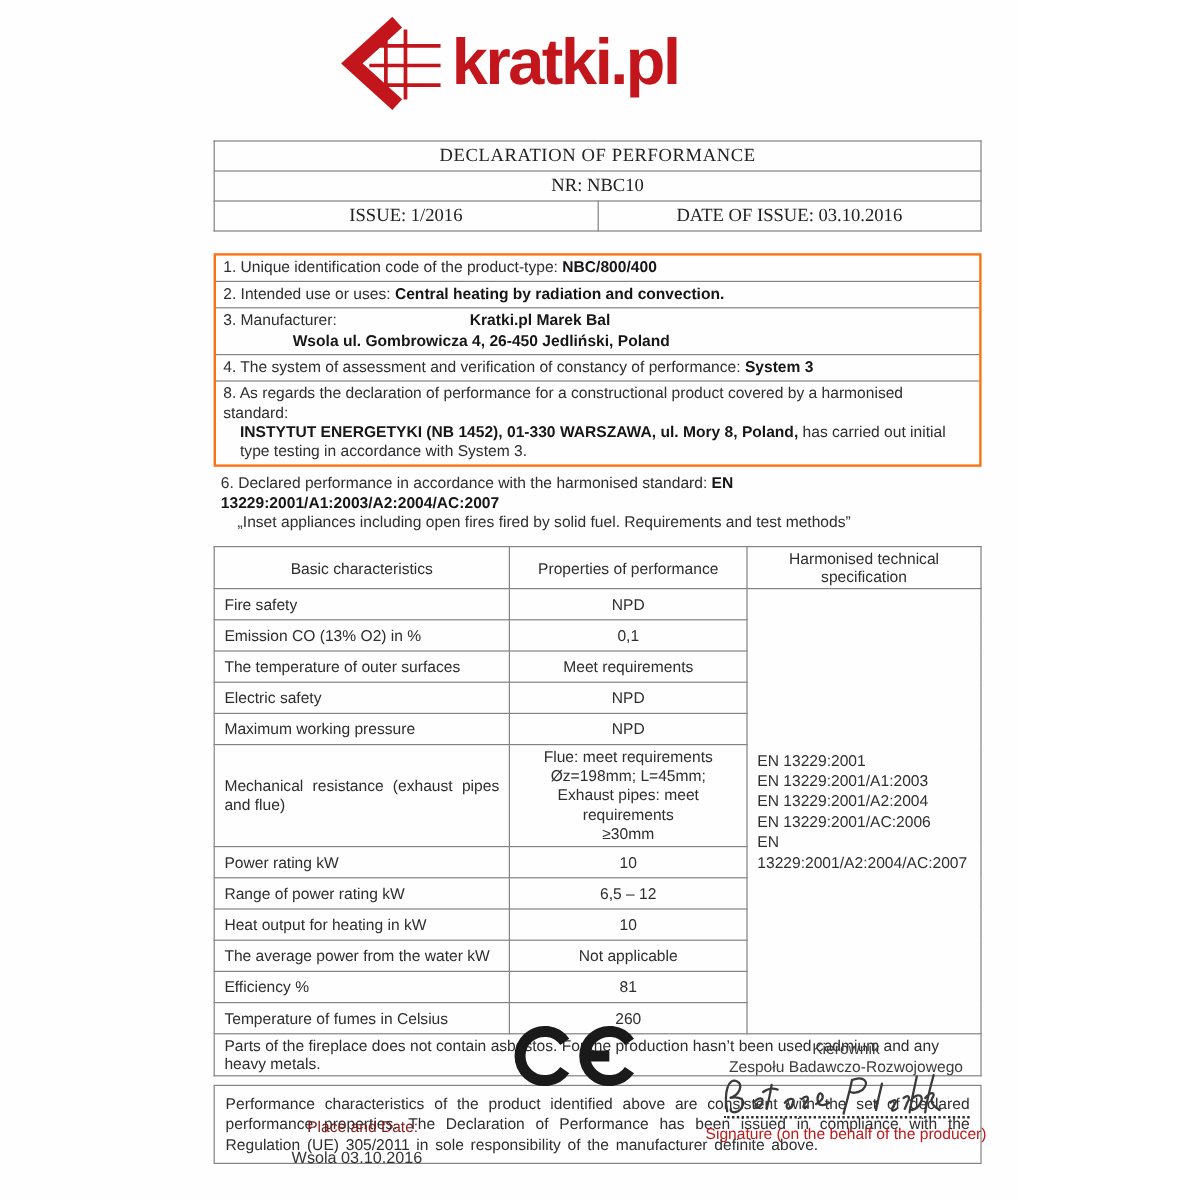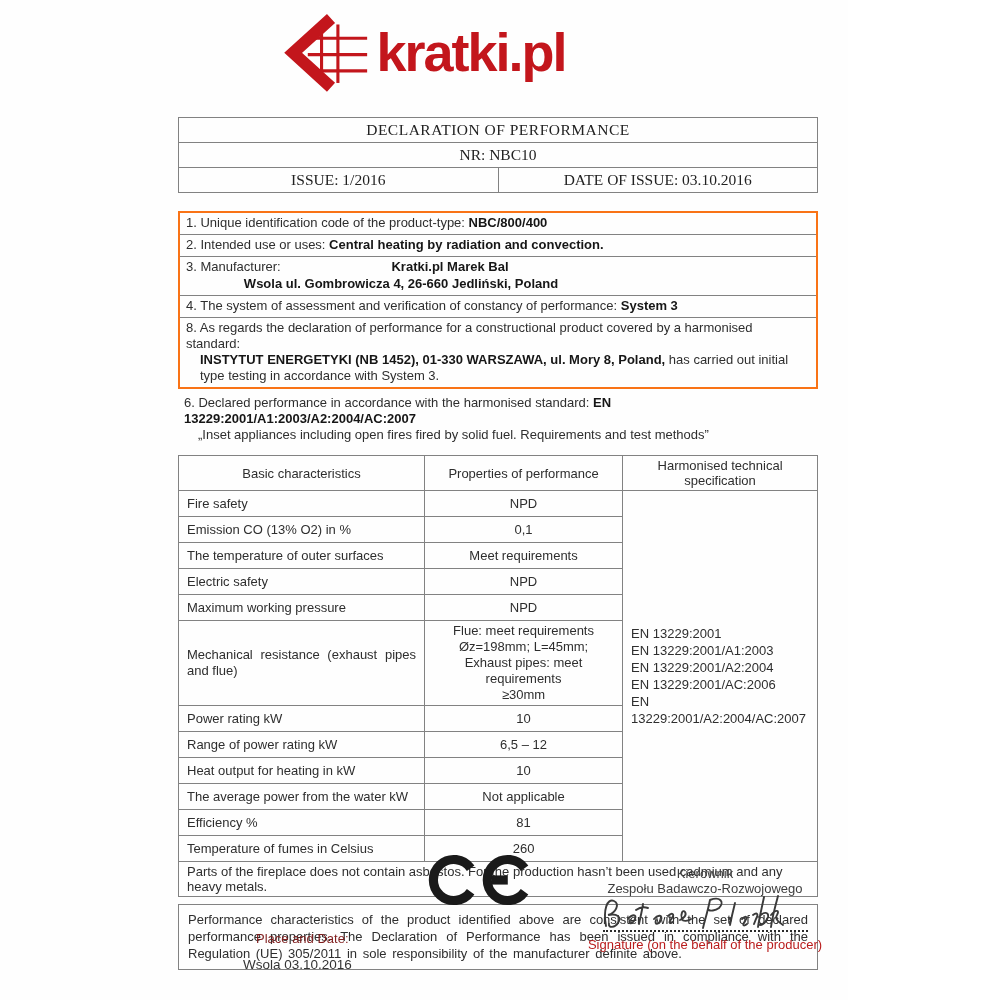--- a/index.html
+++ b/index.html
@@ -99,21 +99,21 @@
     <div class="items-block">
       <div class="item">
         <span>1. Unique identification code of the product-type: </span><b>NBC/800/400</b>
       </div>
       <div class="item">
         <span>2. Intended use or uses: </span><b>Central heating by radiation and convection.</b>
       </div>
       <div class="item item-rel">
         <span>3. Manufacturer:</span>
         <b class="mfr-bold1">Kratki.pl Marek Bal</b>
-        <b class="mfr-bold2">Wsola ul. Gombrowicza 4, 26-660 Jedliński, Poland</b>
+        <b class="mfr-bold2">Wsola ul. Gombrowicza 4, 26-450 Jedliński, Poland</b>
       </div>
       <div class="item">
         <span>4. The system of assessment and verification of constancy of performance: </span><b>System 3</b>
       </div>
       <div class="item">
         <span>8. As regards the declaration of performance for a constructional product covered by a harmonised standard:</span>
         <div class="cont-indent"><b>INSTYTUT ENERGETYKI  (NB 1452), 01-330 WARSZAWA, ul. Mory 8, Poland,</b><span> has carried out initial type testing in accordance with System 3.</span></div>
       </div>
     </div>
 

